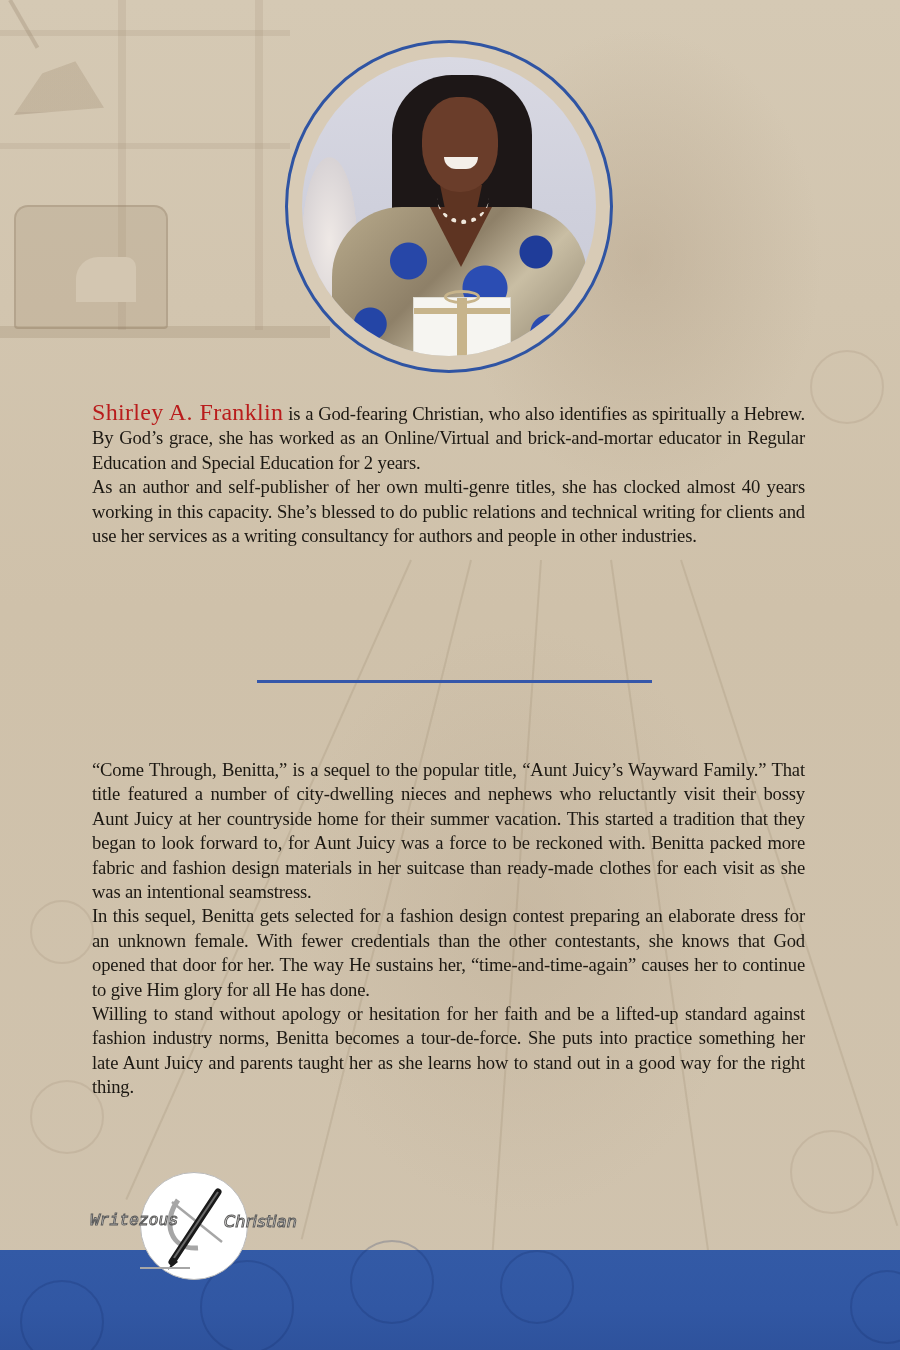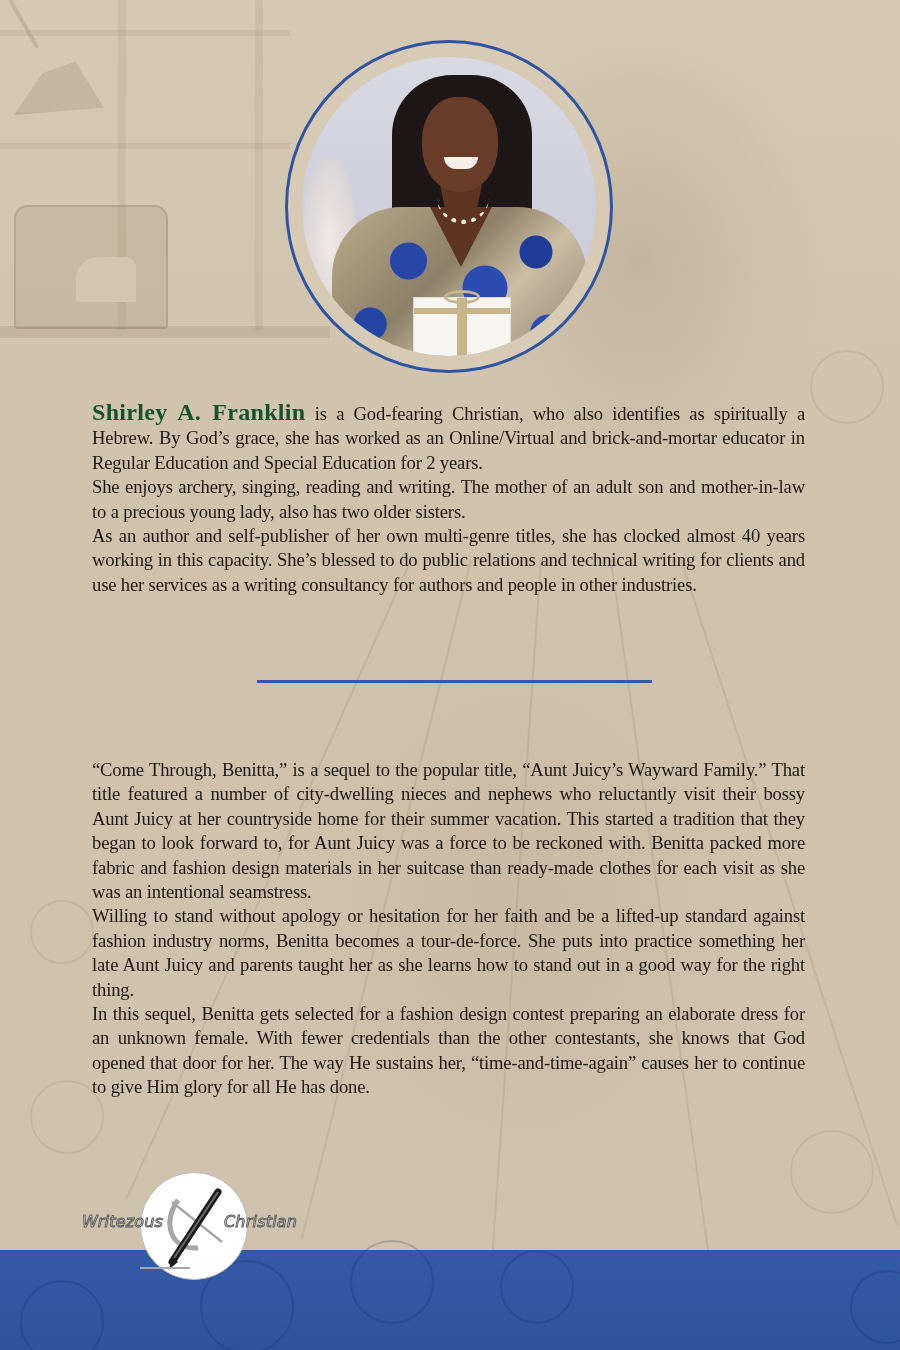--- a/index.html
+++ b/index.html
@@ -71,21 +71,21 @@
 
   .bio, .synopsis {
     position: absolute; left: 92px; width: 713px;
     font-size: 18.6px; line-height: 24.4px; text-align: justify;
     letter-spacing: -0.15px;
   }
   .bio { top: 400px; }
   .synopsis { top: 722px; margin-top: 36px; }
   .bio p, .synopsis p { margin: 0; }
   .author-name {
-    color: #14532d; font-size: 24px; font-weight: bold; letter-spacing: 0.3px;
+    color: #b91c1c; font-size: 24px; font-weight: normal; letter-spacing: 0.3px;
   }
   .divider {
     position: absolute; left: 257px; top: 680px; width: 395px; height: 3px;
     background: #3557aa;
   }
 
   .footer-band {
     position: absolute; left: 0; top: 1250px; width: 900px; height: 100px;
     background: linear-gradient(180deg, #335aa6 0%, #3157a3 60%, #2e529c 100%);
   }
@@ -94,21 +94,21 @@
   .logo-wrap { position: absolute; left: 82px; top: 1170px; width: 230px; height: 110px; }
   .logo-circle {
     position: absolute; left: 58px; top: 2px; width: 108px; height: 108px;
     border-radius: 50%; background: #ffffff; border: 1px solid #b9b9b9; box-sizing: border-box;
   }
   .logo-word {
     position: absolute; top: 42px; font-family: "DejaVu Sans", sans-serif; font-style: italic;
     font-size: 16px; color: #f4f2ee; -webkit-text-stroke: 1px #5b5b5b;
     letter-spacing: 0.2px;
   }
-  .logo-word.left { left: 0; }
+  .logo-word.left { left: 8px; font-family: Liberation Mono, monospace; }
   .logo-word.right { left: 142px; }
   .logo-svg { position: absolute; left: 58px; top: 2px; }
 </style>
 </head>
 <body>
 
 <div class="bg">
   <div class="win-v" style="left:118px"></div>
   <div class="win-v" style="left:255px"></div>
   <div class="win-h" style="top:30px"></div>
@@ -143,30 +143,29 @@
     <div class="gift">
       <div class="ribbon-v"></div>
         <div class="ribbon-h"></div>
         <div class="bow"></div>
     </div>
   </div>
 </div>
 
 <div class="bio">
   <p><span class="author-name">Shirley A. Franklin</span><span> is a God-fearing Christian, who also identifies as spiritually a Hebrew. By God’s grace, she has worked as an Online/Virtual and brick-and-mortar educator in Regular Education and Special Education for 2 years.</span></p>
-  <p>She enjoys archery, singing, reading and writing. The mother of an adult son and mother-in-law to a precious young lady, also has two older sisters.</p>
   <p>As an author and self-publisher of her own multi-genre titles, she has clocked almost 40 years working in this capacity. She’s blessed to do public relations and technical writing for clients and use her services as a writing consultancy for authors and people in other industries.</p>
 </div>
 
 <div class="divider"></div>
 
 <div class="synopsis">
   <p>“Come Through, Benitta,” is a sequel to the popular title, “Aunt Juicy’s Way­ward Family.” That title featured a number of city-dwelling nieces and nephews who reluctantly visit their bossy Aunt Juicy at her countryside home for their summer vacation. This started a tradition that they began to look forward to, for Aunt Juicy was a force to be reckoned with. Benitta packed more fabric and fashion design materials in her suitcase than ready-made clothes for each visit as she was an intentional seamstress.</p>
+  <p>In this sequel, Benitta gets selected for a fashion design contest preparing an elaborate dress for an unknown female. With fewer credentials than the other contestants, she knows that God opened that door for her. The way He sustains her, “time-and-time-again” causes her to continue to give Him glory for all He has done.</p>
   <p>Willing to stand without apology or hesitation for her faith and be a lifted-up standard against fashion industry norms, Benitta becomes a tour-de-force. She puts into practice something her late Aunt Juicy and parents taught her as she learns how to stand out in a good way for the right thing.</p>
-  <p>In this sequel, Benitta gets selected for a fashion design contest preparing an elaborate dress for an unknown female. With fewer credentials than the other contestants, she knows that God opened that door for her. The way He sustains her, “time-and-time-again” causes her to continue to give Him glory for all He has done.</p>
 </div>
 
 <div class="footer-band">
   <div class="footer-rose" style="left:200px;top:10px;width:90px;height:90px"></div>
   <div class="footer-rose" style="left:350px;top:-10px;width:80px;height:80px"></div>
   <div class="footer-rose" style="left:500px;top:0px;width:70px;height:70px"></div>
   <div class="footer-rose" style="left:850px;top:20px;width:70px;height:70px"></div>
   <div class="footer-rose" style="left:20px;top:30px;width:80px;height:80px"></div>
 </div>
 

